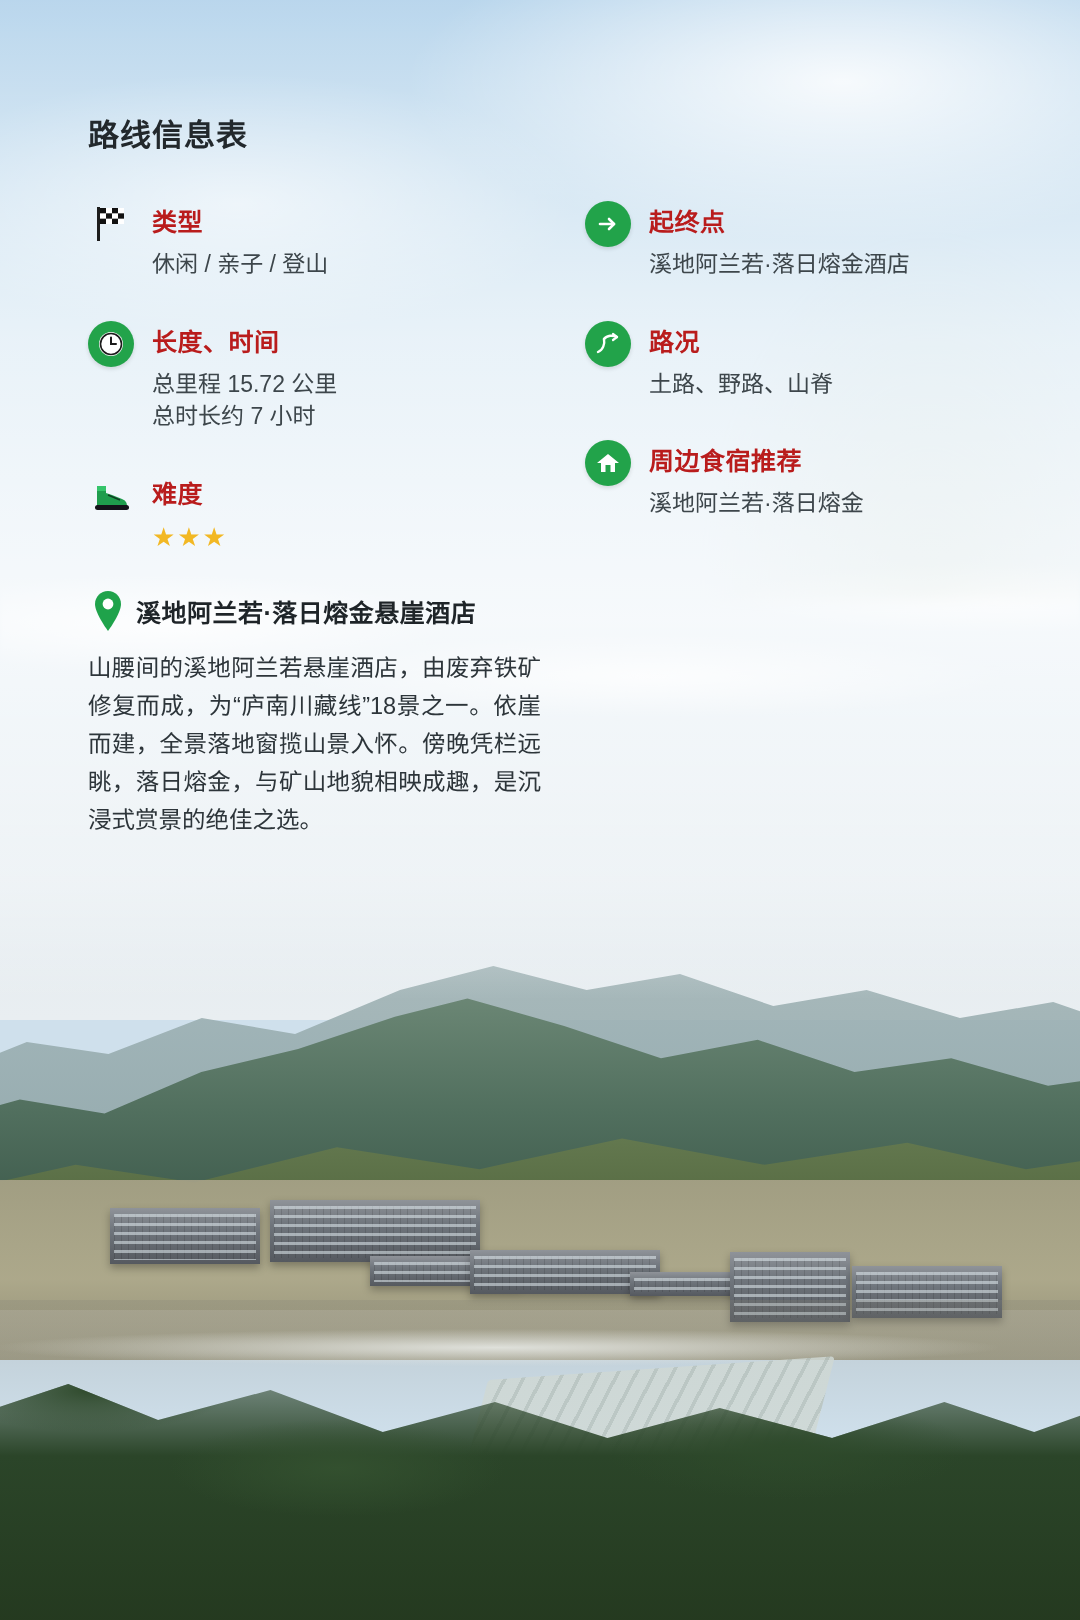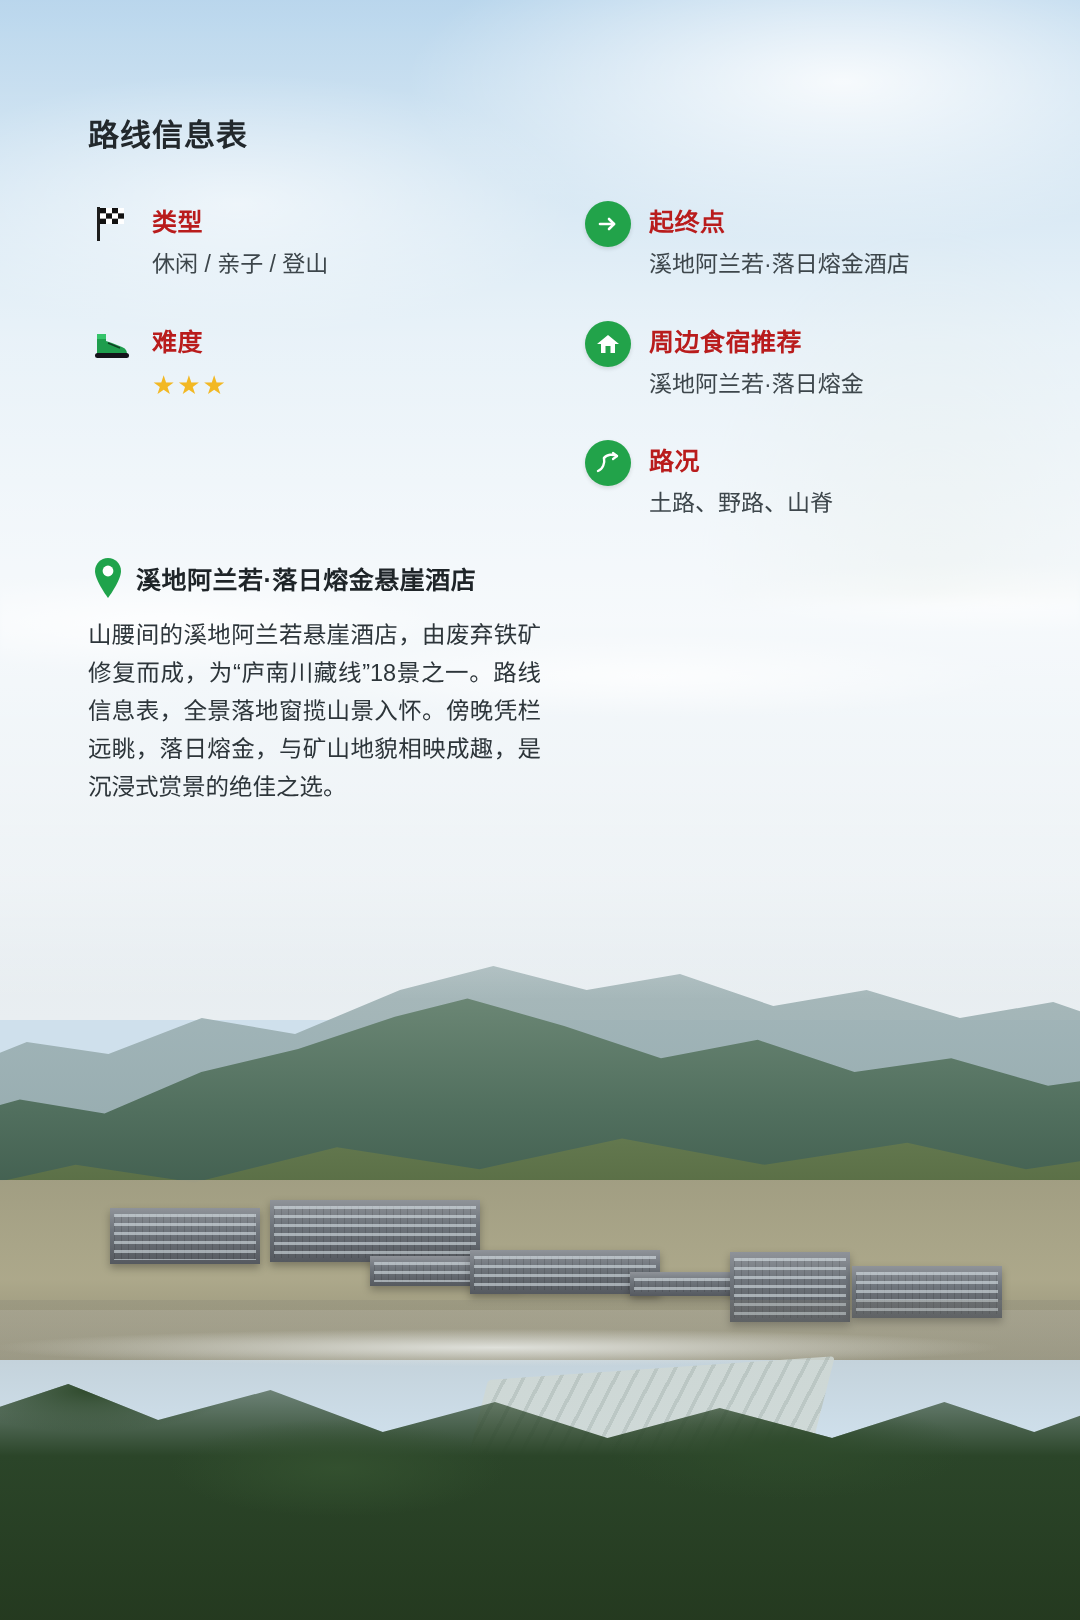--- a/index.html
+++ b/index.html
@@ -184,20 +184,34 @@
               <rect x="18" y="13.66" width="6" height="5.34" fill="#111"></rect>
             </g>
           </svg>
         </div>
         <div class="it-body">
           <div class="it-label">类型</div>
           <div class="it-value">休闲 / 亲子 / 登山</div>
         </div>
       </div>
 
+      <div class="info-item">
+        <div class="ico green">
+          <svg width="28" height="28" viewBox="0 0 28 28" aria-hidden="true">
+            <circle cx="14" cy="14" r="12" fill="#ffffff"></circle>
+            <circle cx="14" cy="14" r="10.5" fill="none" stroke="#1b1b1b" stroke-width="1.6"></circle>
+            <path d="M14 7.5 V14 H19" fill="none" stroke="#1b1b1b" stroke-width="2" stroke-linecap="round"></path>
+          </svg>
+        </div>
+        <div class="it-body">
+          <div class="it-label">长度、时间</div>
+          <div class="it-value" style="white-space:pre-line">总里程 15.72 公里
+总时长约 7 小时</div>
+        </div>
+      </div>
 
       <div class="info-item">
         <div class="ico plain">
           <svg width="40" height="32" viewBox="0 0 40 32" aria-hidden="true">
             <path d="M6 6 h9 v7 l6 2 10 4 c4 1.6 5 4 5 7 v2 H6 z" fill="#1f9d4d"></path>
             <path d="M6 6 h9 v5 H6 z" fill="#35c46a"></path>
             <rect x="4" y="25" width="34" height="5" rx="2.5" fill="#14131a"></rect>
             <path d="M17 15 l12 5" stroke="#0f3d22" stroke-width="1.4"></path>
           </svg>
         </div>
@@ -220,58 +234,58 @@
         </div>
         <div class="it-body">
           <div class="it-label">起终点</div>
           <div class="it-value">溪地阿兰若·落日熔金酒店</div>
         </div>
       </div>
 
       <div class="info-item">
         <div class="ico green">
           <svg width="28" height="28" viewBox="0 0 28 28" aria-hidden="true">
-            <path d="M14 5 L25 14 H21 V23 H7 V14 H3 Z" fill="#fff"></path>
-            <rect x="11.5" y="16" width="5" height="7" fill="#22a34a"></rect>
-          </svg>
-        </div>
-        <div class="it-body">
-          <div class="it-label">周边食宿推荐</div>
-          <div class="it-value">溪地阿兰若·落日熔金</div>
-        </div>
-      </div>
-
-      <div class="info-item">
-        <div class="ico green">
-          <svg width="28" height="28" viewBox="0 0 28 28" aria-hidden="true">
             <path d="M4 22 C9 20 11 14 10 9" fill="none" stroke="#fff" stroke-width="2.4" stroke-linecap="round"></path>
             <path d="M10 9 C13 5 19 5 23 7" fill="none" stroke="#fff" stroke-width="2.4" stroke-linecap="round"></path>
             <path d="M19 4 l4 3 -4 3" fill="none" stroke="#fff" stroke-width="2.2" stroke-linecap="round" stroke-linejoin="round"></path>
           </svg>
         </div>
         <div class="it-body">
           <div class="it-label">路况</div>
           <div class="it-value">土路、野路、山脊</div>
+        </div>
+      </div>
+
+      <div class="info-item">
+        <div class="ico green">
+          <svg width="28" height="28" viewBox="0 0 28 28" aria-hidden="true">
+            <path d="M14 5 L25 14 H21 V23 H7 V14 H3 Z" fill="#fff"></path>
+            <rect x="11.5" y="16" width="5" height="7" fill="#22a34a"></rect>
+          </svg>
+        </div>
+        <div class="it-body">
+          <div class="it-label">周边食宿推荐</div>
+          <div class="it-value">溪地阿兰若·落日熔金</div>
         </div>
       </div>
 
     </div>
   </div>
 
 
   <div class="nodes">
 
     <div class="node">
       <div class="node-head">
         <span class="pin">
           <svg width="40" height="48" viewBox="0 0 40 48" aria-hidden="true">
             <path d="M20 4 C12.8 4 7 9.8 7 17 C7 26.5 20 44 20 44 C20 44 33 26.5 33 17 C33 9.8 27.2 4 20 4 Z" fill="#1fa34b"></path>
             <circle cx="20" cy="17" r="5.4" fill="#ffffff"></circle>
           </svg>
         </span>
         <span class="node-name">溪地阿兰若·落日熔金悬崖酒店</span>
       </div>
-      <p class="node-desc">山腰间的溪地阿兰若悬崖酒店，由废弃铁矿修复而成，为“庐南川藏线”18景之一。路线信息表，全景落地窗揽山景入怀。傍晚凭栏远眺，落日熔金，与矿山地貌相映成趣，是沉浸式赏景的绝佳之选。</p>
+      <p class="node-desc">山腰间的溪地阿兰若悬崖酒店，由废弃铁矿修复而成，为“庐南川藏线”18景之一。依崖而建，全景落地窗揽山景入怀。傍晚凭栏远眺，落日熔金，与矿山地貌相映成趣，是沉浸式赏景的绝佳之选。</p>
     </div>
 
 
   </div>
 </div>
 
 </body></html>

